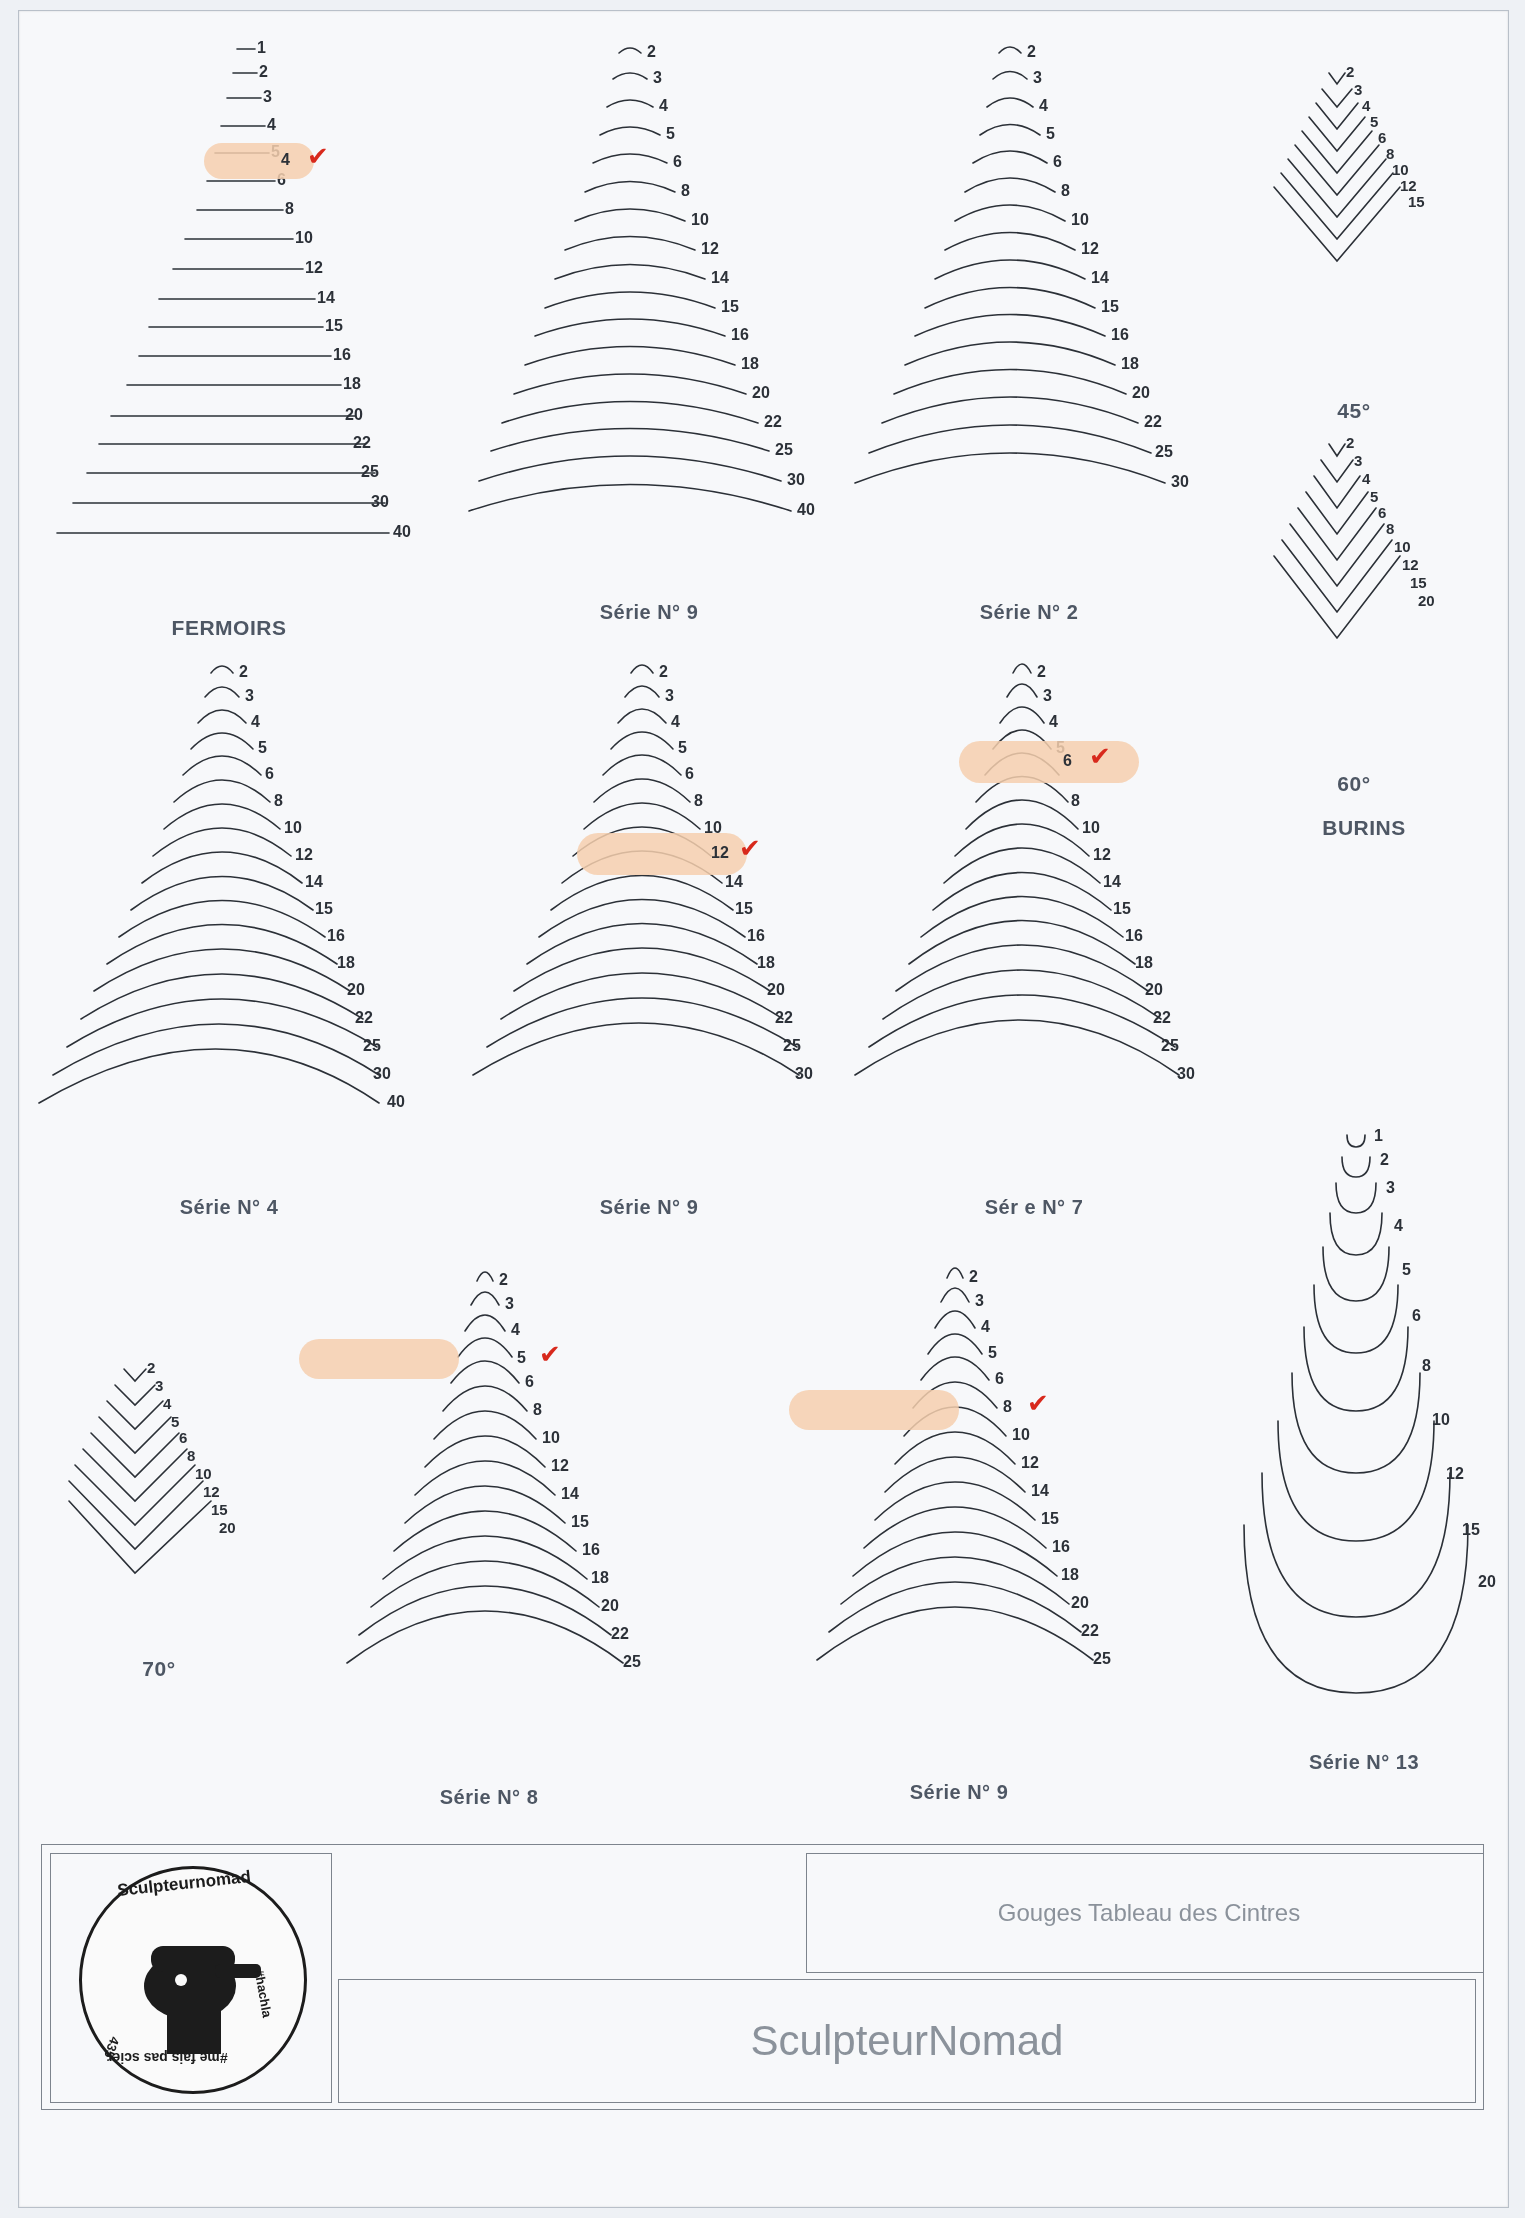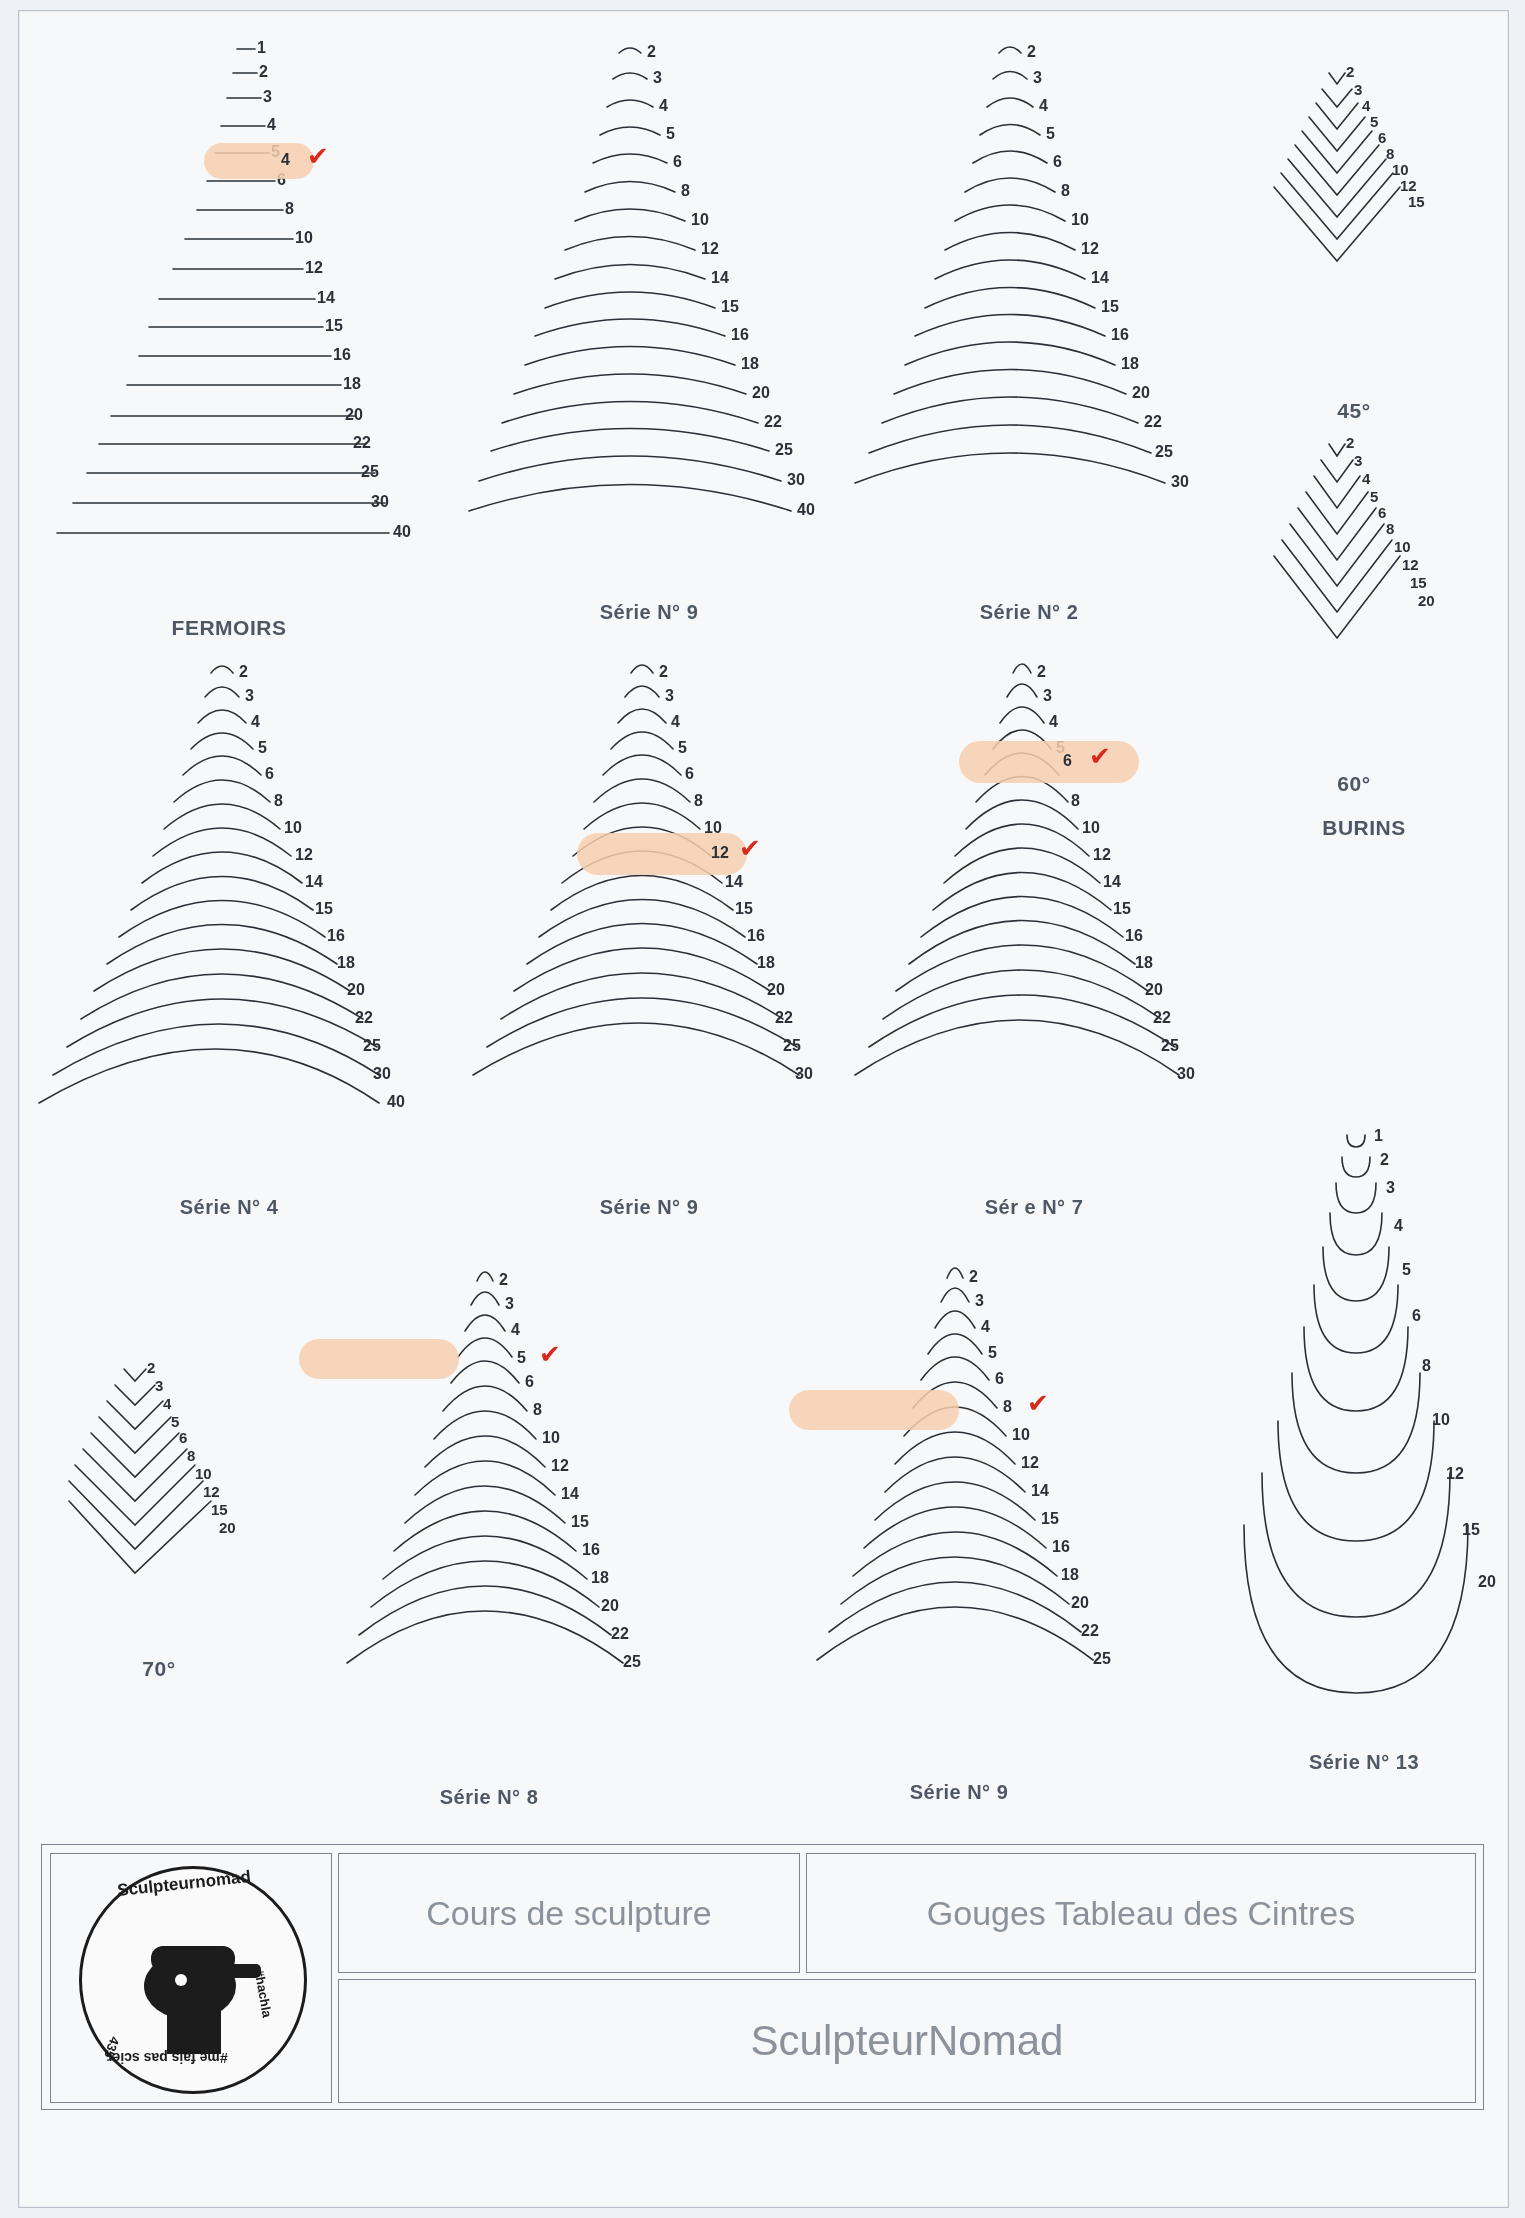--- a/index.html
+++ b/index.html
@@ -20,21 +20,21 @@
   svg{display:block;overflow:visible;}
   .ink{fill:none;stroke:#2b3037;stroke-width:1.6;stroke-linecap:round;}
   .hl{position:absolute;background:#f6cfae;opacity:.85;border-radius:22px;}
   .check{position:absolute;color:#d8291c;font-weight:bold;font-size:26px;font-family:"DejaVu Sans",sans-serif;}
   
   #footer{position:absolute;left:22px;top:1833px;width:1441px;height:264px;border:1px solid #7d848d;background:#f7f8fa;}
   .fcell{position:absolute;border:1px solid #7d848d;display:flex;align-items:center;justify-content:center;
          color:#8b929b;}
   #f-logo{left:8px;top:8px;width:280px;height:248px;}
   #f-cours{left:296px;top:8px;width:460px;height:118px;font-size:34px;}
-  #f-gouges{left:764px;top:8px;width:668px;height:118px;font-size:34px;}
+  #f-gouges{left:764px;top:8px;width:668px;height:118px;font-size:24px;padding-left:8px;}
   #f-name{left:296px;top:134px;width:1136px;height:122px;font-size:42px;}
   .logo-wrap{position:relative;width:256px;height:240px;}
   .logo-circle{position:absolute;left:16px;top:8px;width:222px;height:222px;border:3px solid #1c1c1c;border-radius:50%;background:#fafafa;}
   .logo-txt{position:absolute;font-weight:bold;color:#1c1c1c;}
 </style>
 </head>
 <body>
 
 <div id="sheet">
 
@@ -493,18 +493,17 @@
           <rect x="104" y="150" width="54" height="46" fill="#1c1c1c"></rect>
           <rect x="152" y="106" width="46" height="14" rx="5" fill="#1c1c1c"></rect>
           <circle cx="118" cy="122" r="6" fill="#fafafa"></circle>
         </svg>
         <div class="logo-txt" style="left:54px;top:16px;font-size:17px;transform:rotate(-6deg);">Sculpteurnomad</div>
         <div class="logo-txt" style="left:176px;top:128px;font-size:13px;transform:rotate(80deg);">#hachla</div>
         <div class="logo-txt" style="left:44px;top:192px;font-size:14px;transform:rotate(180deg);">#me fais pas scier</div>
         <div class="logo-txt" style="left:38px;top:182px;font-size:13px;transform:rotate(110deg);">435</div>
       </div>
     </div>
-    <div class="fcell" id="f-cours">Cours de sculpture</div>
     <div class="fcell" id="f-gouges">Gouges Tableau des Cintres</div>
     <div class="fcell" id="f-name">SculpteurNomad</div>
   </div>
 
 </div>
 
 </body></html>

